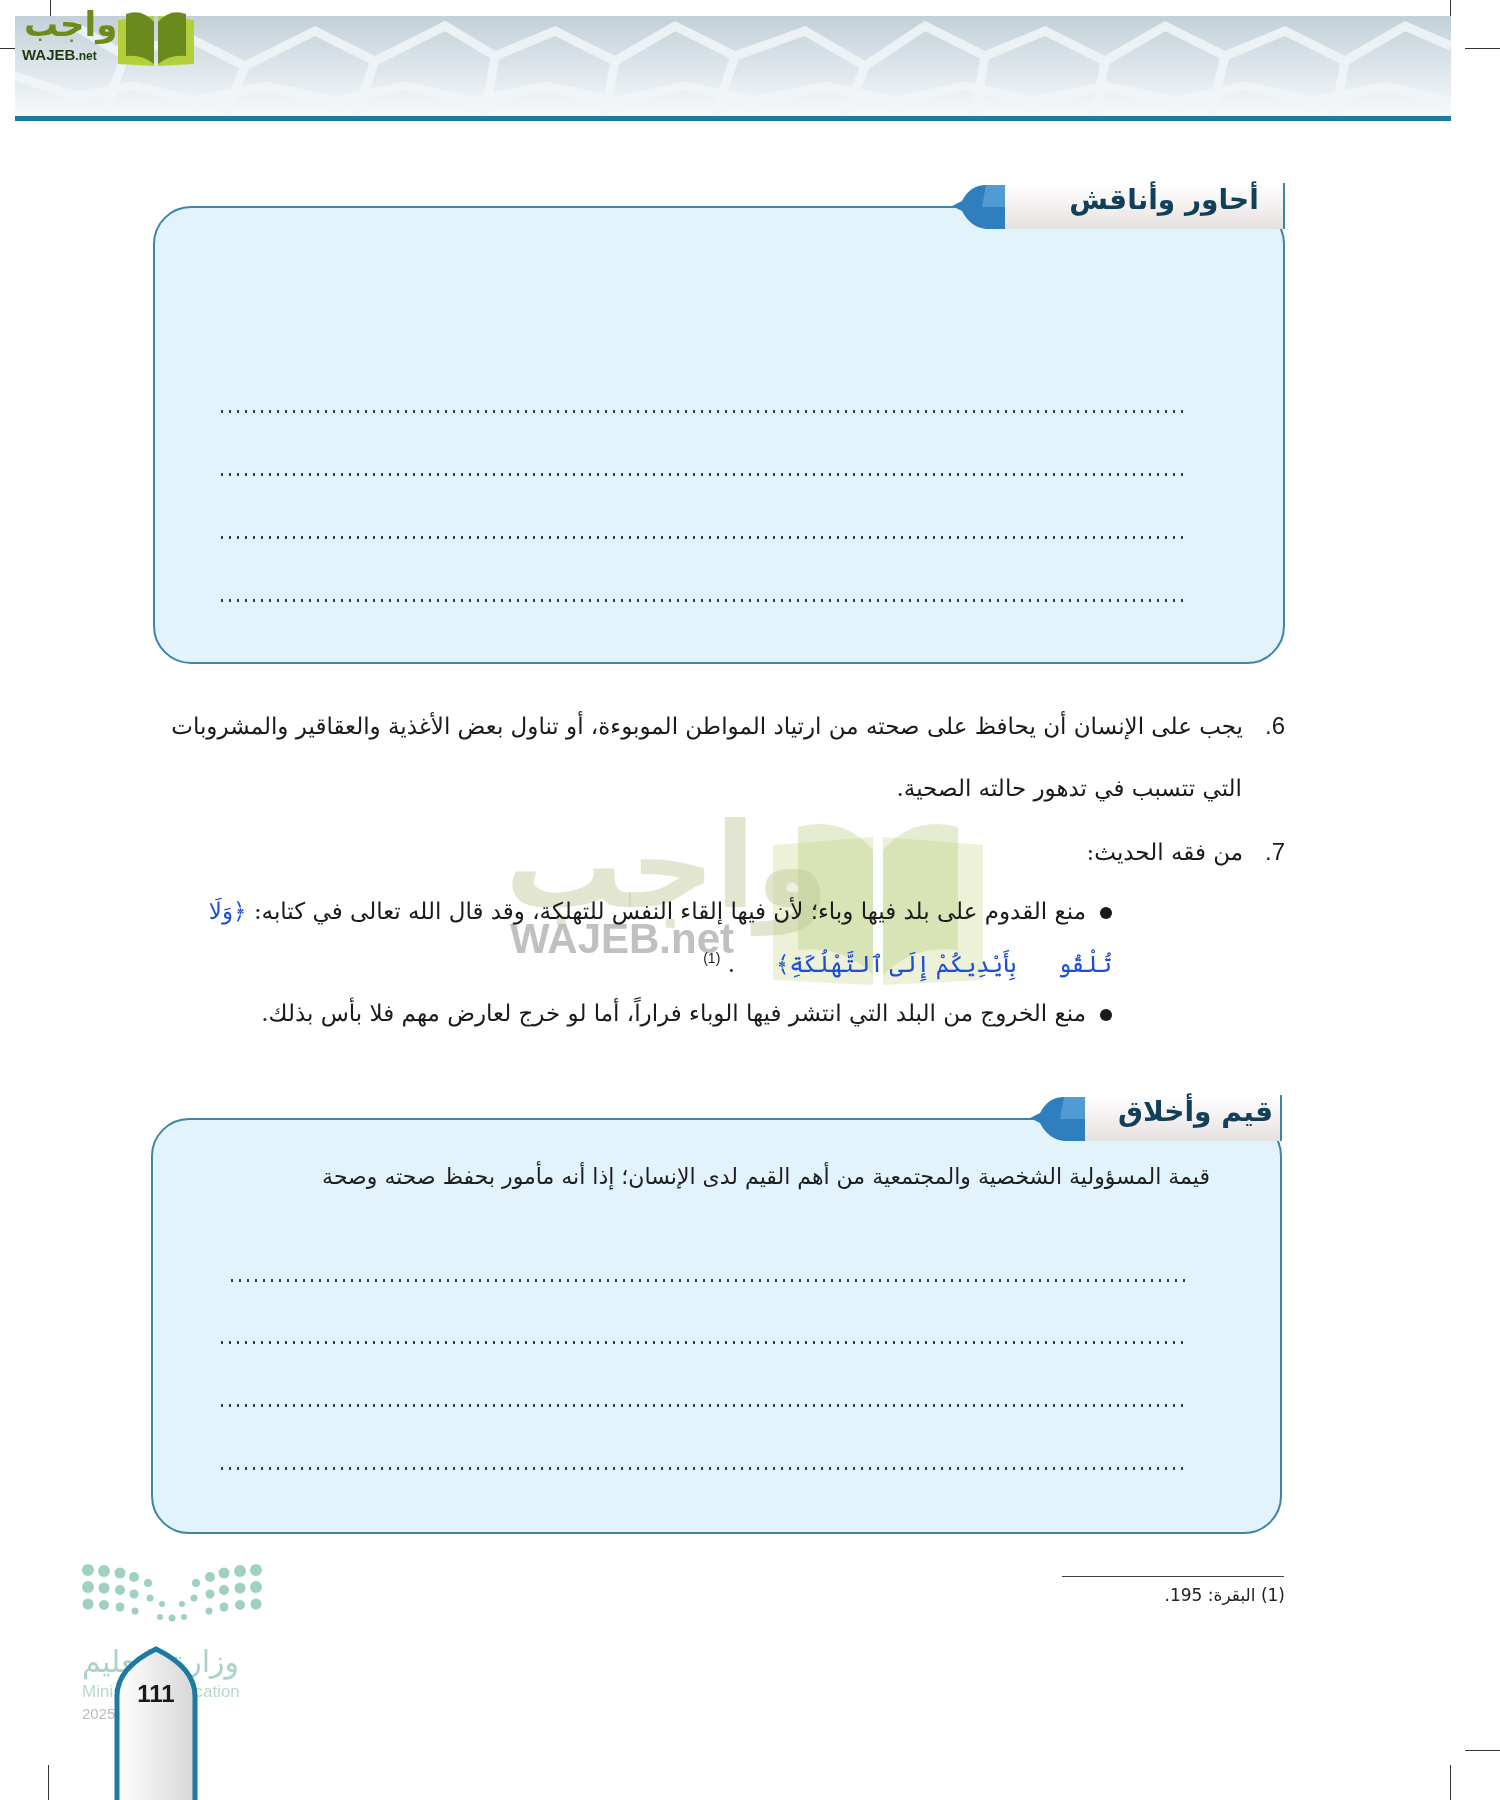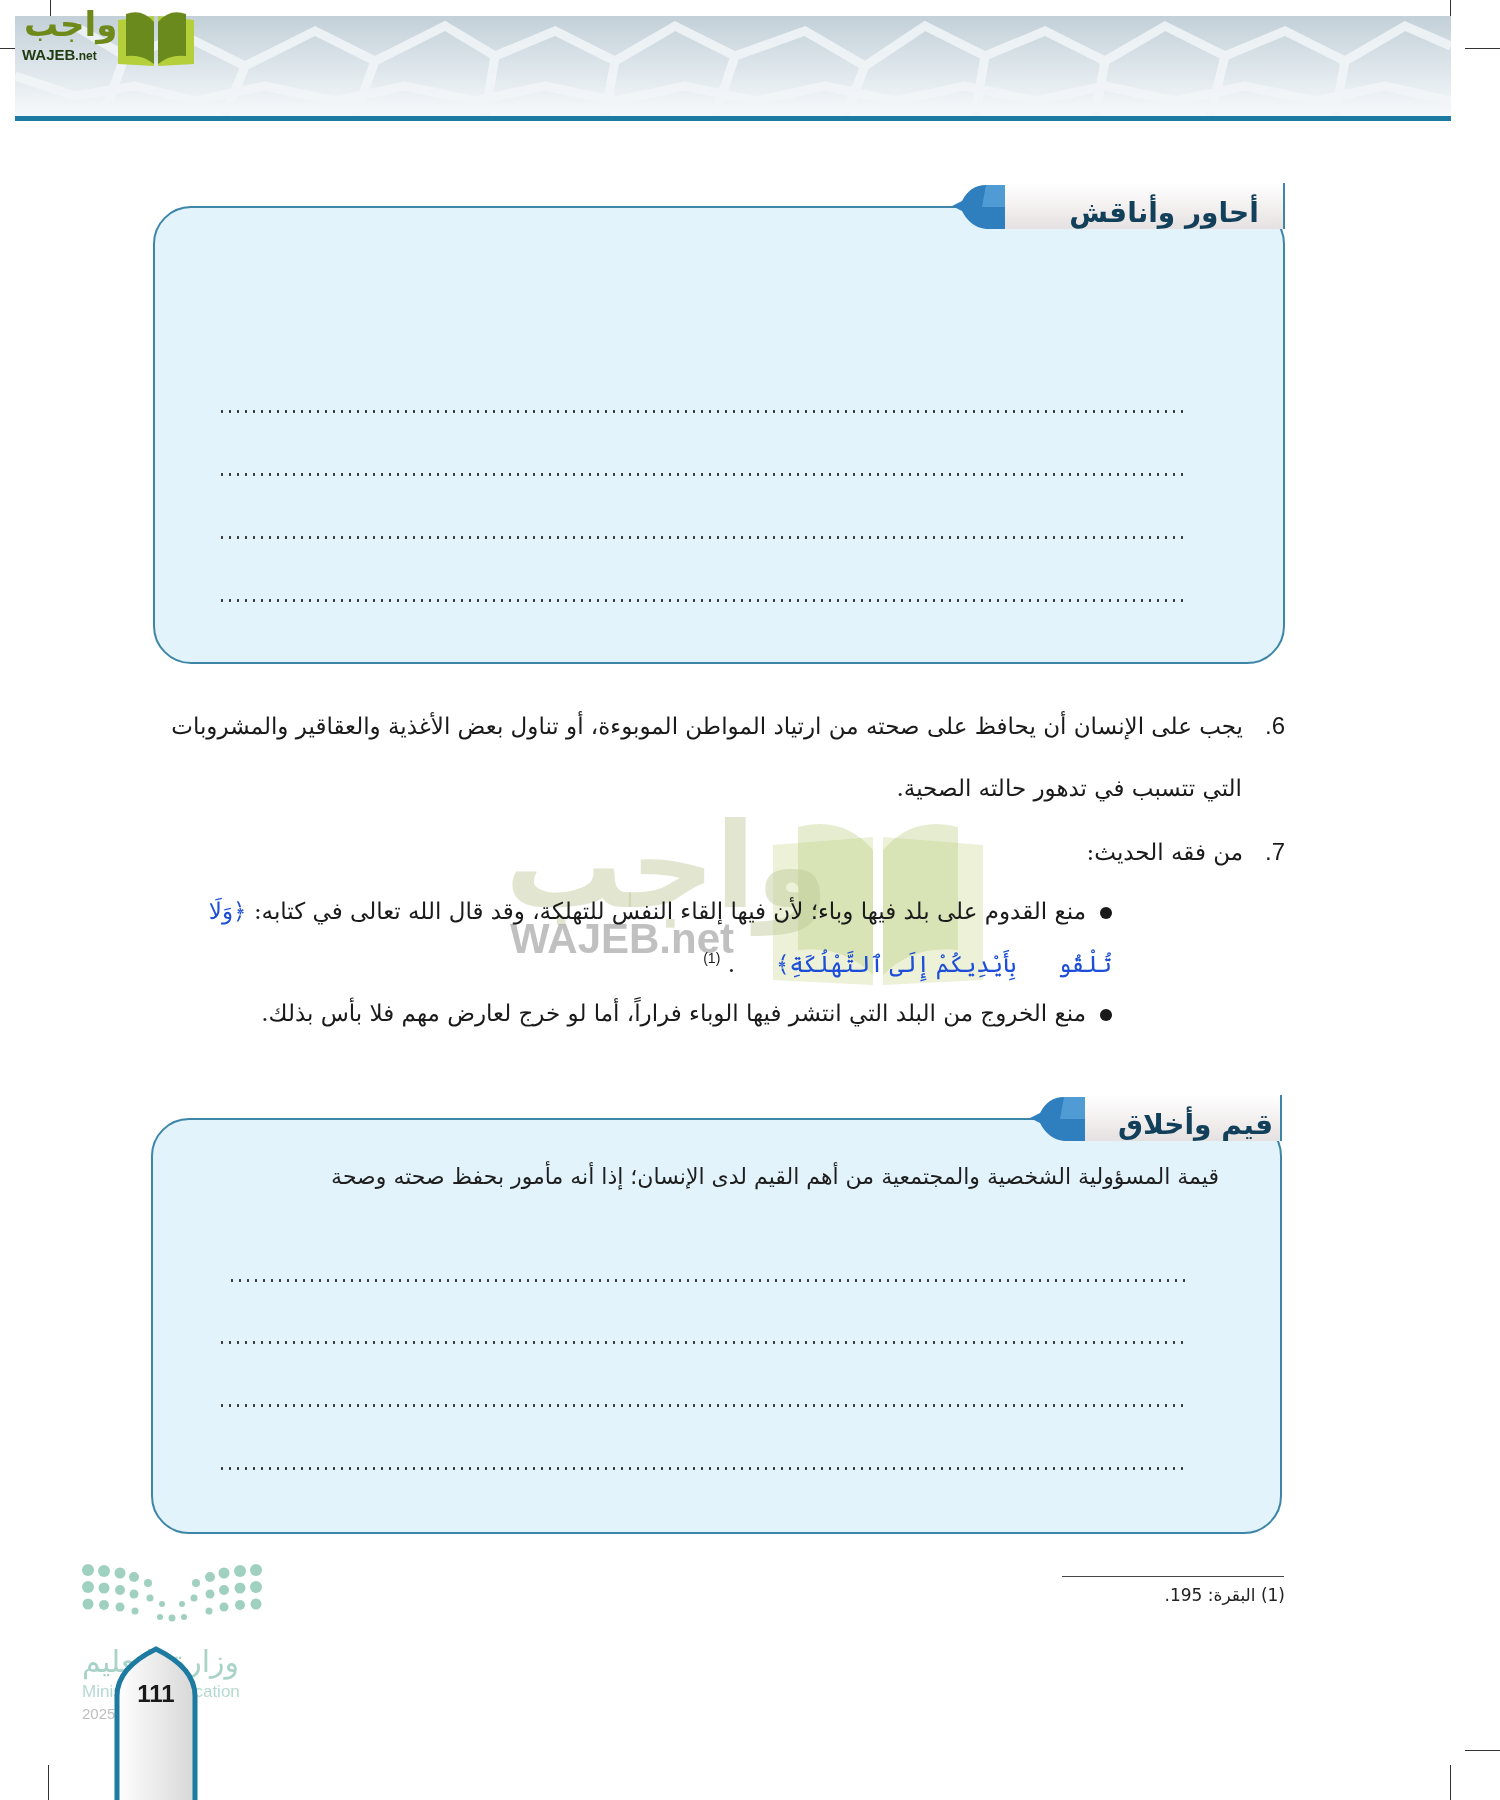--- a/index.html
+++ b/index.html
@@ -33,21 +33,21 @@
   .logo-en small { font-size: 12px; }
   .logo-book { position: absolute; left: 106px; top: 4px; }
 
   
   .box {
     position: absolute; background: #e3f3fb;
     border: 2px solid #3d86a8; border-radius: 38px;
     box-sizing: border-box;
   }
   .box-tab {
-    position: absolute; height: 46px; display: flex; align-items: flex-end;
+    position: absolute; height: 46px; display: flex; align-items: flex-start;
     background: linear-gradient(180deg, #ffffff 0%, #f1eded 60%, #e6e1e1 100%);
     border-right: 2px solid #3d86a8;
     box-sizing: border-box;
   }
   .tab-title {
     direction: rtl; font-weight: bold; font-size: 28px; color: #12405a;
     font-family: "DejaVu Sans", sans-serif; white-space: nowrap;
   }
   .tab-flag { position: absolute; top: 0; }
   .q-text {
@@ -177,21 +177,21 @@
 </div>
 
 <div class="box" style="left:151px;top:1118px;width:1131px;height:416px;"></div>
 <svg class="tab-flag" width="90" height="46" viewBox="0 0 90 46" style="position:absolute;left:1030px;top:1095px;">
   <path d="M0 23 L10 18 Q18 2 34 2 L90 2 L60 46 L34 46 Q18 44 10 28 Z" fill="#2f7fbf"></path>
   <path d="M34 2 L90 2 L72 24 L30 24 Z" fill="#5ea6dc" opacity="0.7"></path>
 </svg>
 <div class="box-tab" style="left:1085px;top:1095px;width:197px;justify-content:center;padding-left:26px;">
   <span class="tab-title">قيم وأخلاق</span>
 </div>
-<div class="q-text" style="left:199px;top:1152px;width:1020px;line-height:50px;">
+<div class="q-text" style="left:190px;top:1152px;width:1020px;line-height:50px;">
   <div>قيمة المسؤولية الشخصية والمجتمعية من أهم القيم لدى الإنسان؛ إذا أنه مأمور بحفظ صحته وصحة</div>
 </div>
 <div class="dots" style="left:228px;top:1279px;width:958px;"></div>
 <div class="dots" style="left:218px;top:1341px;width:968px;"></div>
 <div class="dots" style="left:218px;top:1404px;width:968px;"></div>
 <div class="dots" style="left:218px;top:1467px;width:968px;"></div>
 
 <div class="fn-rule"></div>
 <div class="fn-text">(1) البقرة: 195.</div>
 

